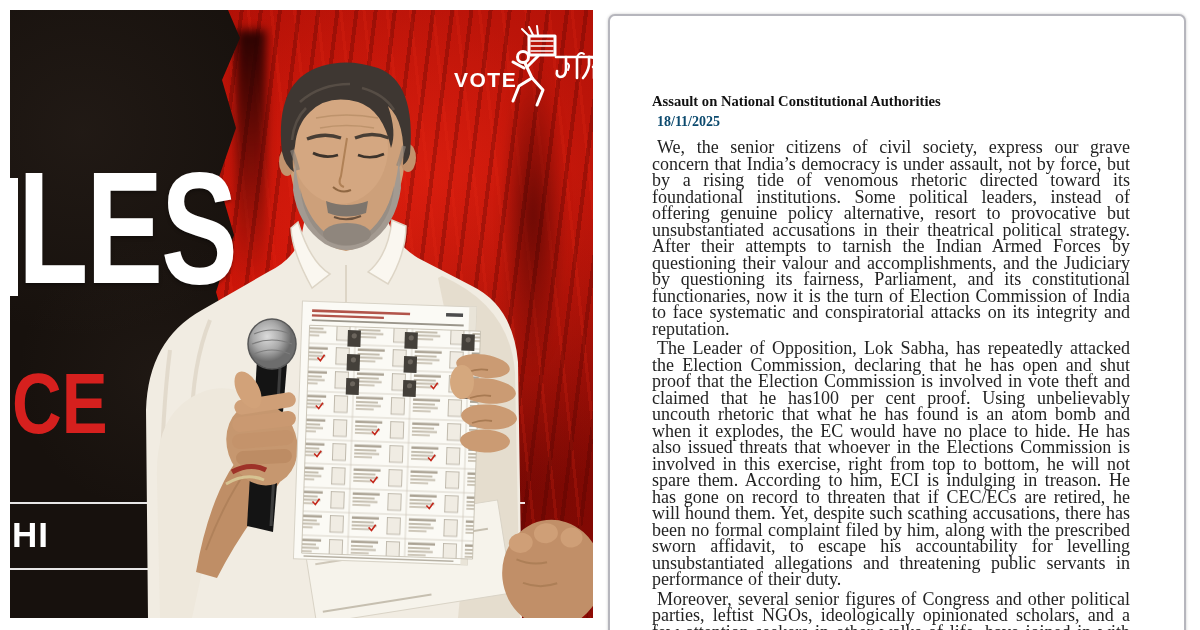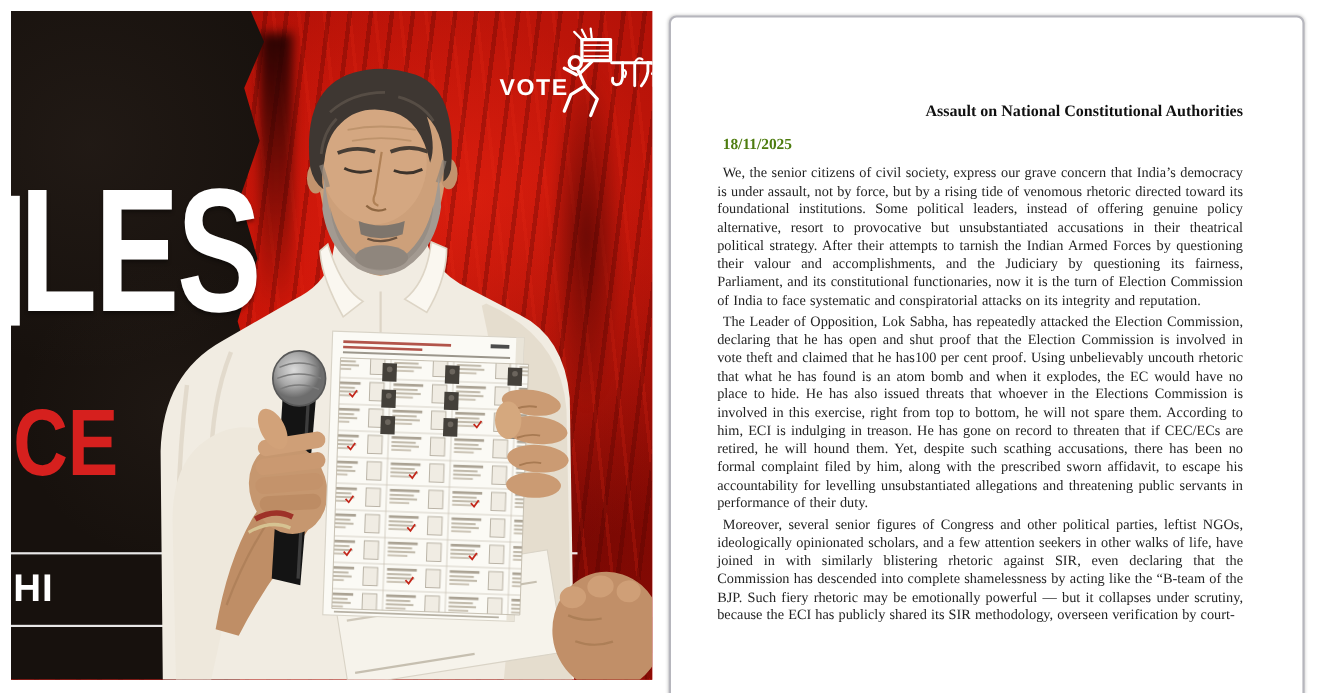--- a/index.html
+++ b/index.html
@@ -45,23 +45,23 @@
   .logo .chori{left:106px;top:26px;width:46px;height:42px;}
 
   .figure{position:absolute;left:0;top:0;width:583px;height:608px;}
 
   
   .doc{position:absolute;left:608px;top:14px;width:578px;height:650px;box-sizing:border-box;
     background:#fff;border:2px solid #b6b6bd;border-radius:7px;
     box-shadow:0 0 3px rgba(0,0,0,.22);
     padding:76px 54px 0 42px;
     font-family:"Liberation Serif","DejaVu Serif",serif;color:#222;}
-  .doc h1{margin:0;font-size:14.6px;line-height:1.25;text-align:right;color:#111;font-weight:bold;}
-  .doc .date{font-weight:bold;font-size:14px;margin:14px 0 9px;padding-left:5px;color:#4d7c0f;}
-  .doc p{margin:0 0 3px;font-size:13px;line-height:16.5px;text-align:justify;text-indent:5px;
+  .doc h1{margin:0;font-size:14.6px;line-height:1.25;text-align:left;color:#111;font-weight:bold;}
+  .doc .date{font-weight:bold;font-size:14px;margin:4px 0 9px;padding-left:5px;color:#0c4a6e;}
+  .doc p{margin:0 0 3px;font-size:18px;line-height:16.5px;text-align:justify;text-indent:5px;
     color:#232323;word-spacing:.5px;}
 </style>
 </head>
 <body>
 
 <div class="poster">
   <div class="bg-red"></div>
   <div class="smudge-a"></div>
   <div class="smudge-b"></div>
   <div class="band-black"></div>

